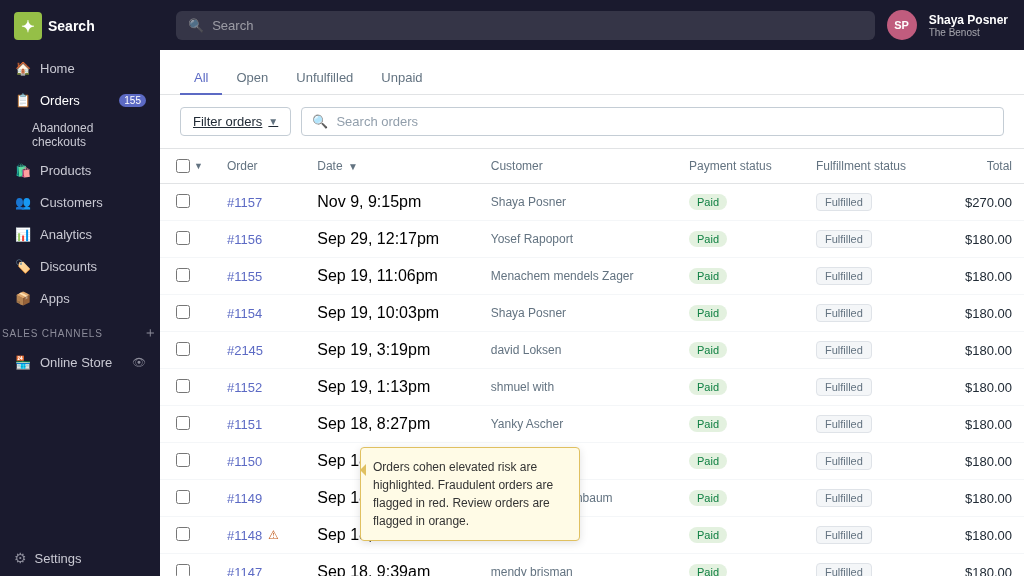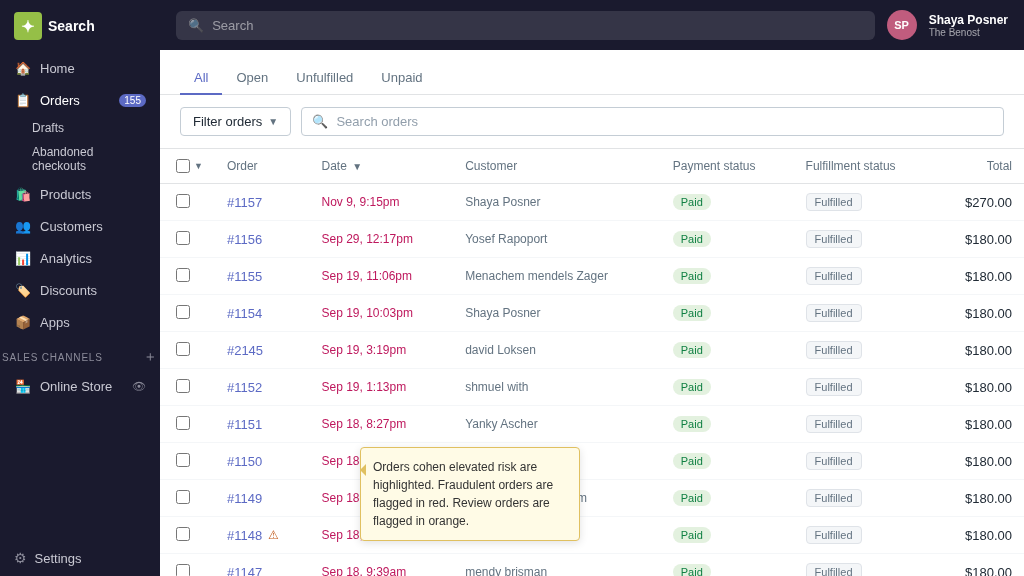--- a/index.html
+++ b/index.html
@@ -41,35 +41,35 @@
     .content { flex: 1; overflow-y: auto; background: #f6f6f7; padding: 0; }
     .content::-webkit-scrollbar { width: 6px; }
     .content::-webkit-scrollbar-thumb { background: #ccc; border-radius: 3px; }
 
     .page-header { background: white; padding: 12px 20px 0; border-bottom: 1px solid #e1e3e5; }
     .page-tabs { display: flex; gap: 0; }
     .page-tab { padding: 8px 14px; cursor: pointer; font-size: 13px; color: #637381; border-bottom: 2px solid transparent; margin-bottom: -1px; }
     .page-tab.active { color: #5c6ac4; border-bottom-color: #5c6ac4; font-weight: 500; }
 
     .toolbar { display: flex; align-items: center; gap: 10px; padding: 12px 20px; background: white; border-bottom: 1px solid #e1e3e5; }
-    .filter-btn { display: flex; align-items: center; gap: 6px; background: white; border: 1px solid #c4cdd5; border-radius: 4px; padding: 6px 12px; cursor: pointer; font-size: 13px; color: #212b36; }
+    .filter-btn { display: flex; align-items: center; gap: 6px; background: white; border: 1px solid #c4cdd5; border-radius: 4px; padding: 6px 12px; cursor: pointer; font-size: 13px; color: #212b36; text-decoration: underline; }
     .filter-btn .chevron { font-size: 10px; color: #637381; }
     .search-orders { flex: 1; display: flex; align-items: center; gap: 8px; border: 1px solid #c4cdd5; border-radius: 4px; padding: 6px 10px; background: white; }
     .search-orders input { border: none; outline: none; font-size: 13px; flex: 1; color: #212b36; }
     .search-orders input::placeholder { color: #919eab; }
 
     
     .table-wrap { background: white; margin: 0; }
     table { width: 100%; border-collapse: collapse; }
     thead th { background: white; padding: 10px 12px; text-align: left; font-size: 12px; color: #637381; font-weight: 500; border-bottom: 1px solid #e1e3e5; white-space: nowrap; }
     thead th.sortable { cursor: pointer; }
     tbody tr { border-bottom: 1px solid #f4f6f8; }
     tbody td { padding: 9px 12px; font-size: 13px; color: #212b36; vertical-align: middle; }
     tbody td.order-link a { color: #5c6ac4; text-decoration: none; }
-    tbody td.date-col { color: #be185d; font-size: 12px; white-space: nowrap; }
+    tbody td.date-col { color: #000000; font-size: 16px; white-space: nowrap; }
     tbody td.customer-col { color: #637381; font-size: 12px; }
     tbody td.total-col { text-align: right; font-size: 13px; }
 
     .check-col { width: 36px; padding-left: 16px !important; }
     .check-header { width: 36px; padding-left: 16px !important; }
 
     .badge-paid { background: #e3f1df; color: #108043; border-radius: 12px; padding: 2px 8px; font-size: 11px; display: inline-block; }
     .badge-fulfilled { background: #f4f6f8; color: #637381; border-radius: 4px; padding: 2px 8px; font-size: 11px; border: 1px solid #dfe3e8; display: inline-block; }
 
     .warn-icon { color: #c05717; font-size: 12px; margin-left: 4px; }
@@ -99,21 +99,20 @@
     <div class="nav-item">
       <span class="nav-icon">🏠</span>
       <span>Home</span>
     </div>
     <div class="nav-item active orders-item">
       <span class="nav-icon">📋</span>
       <span>Orders</span>
       <span class="badge">155</span>
     </div>
     <div class="nav-sub">
-      <div class="nav-sub-item">Drafts</div>
       <div class="nav-sub-item">Abandoned checkouts</div>
     </div>
     <div class="nav-item">
       <span class="nav-icon">🛍️</span>
       <span>Products</span>
     </div>
     <div class="nav-item">
       <span class="nav-icon">👥</span>
       <span>Customers</span>
     </div>

